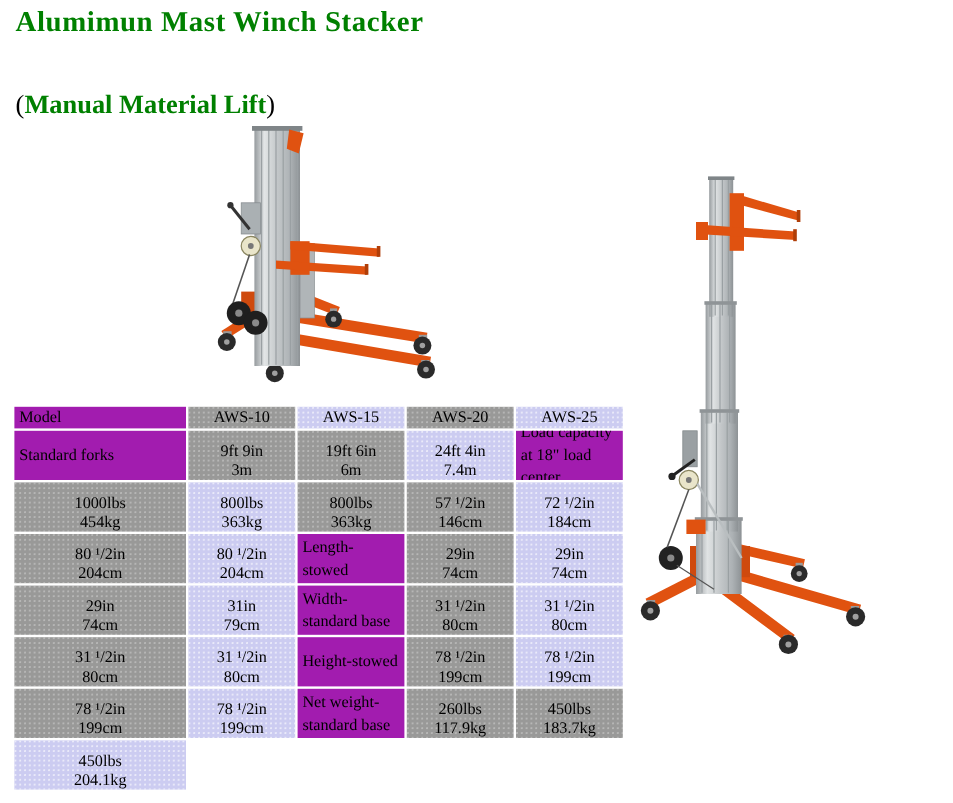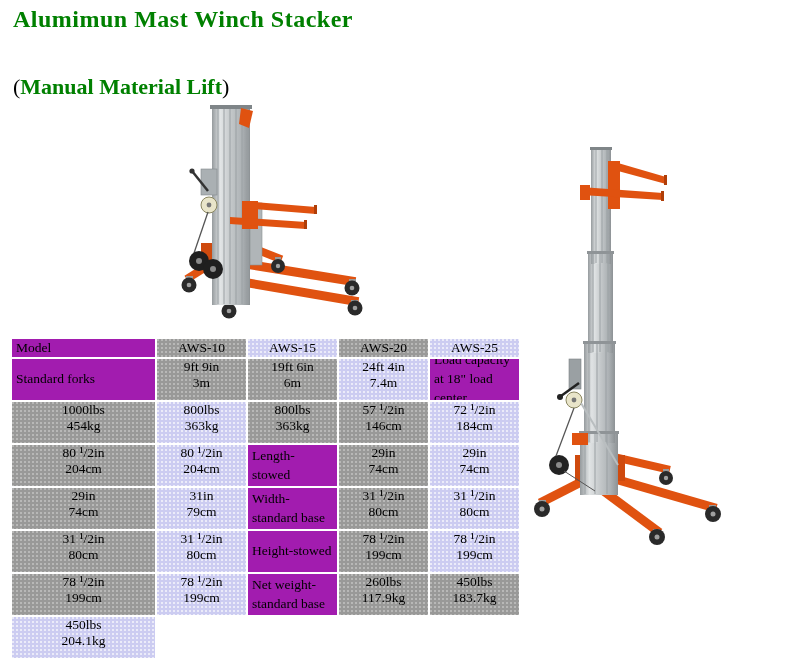--- a/index.html
+++ b/index.html
@@ -31,21 +31,21 @@
     font-size:13.5px;
   }
   .cell{overflow:hidden;}
   .label{
     background:#a21caf;
     display:flex;align-items:center;
     padding:0 2px 0 4px;line-height:1.4;
   }
   .c{
     text-align:center;
-    display:flex;flex-direction:column;justify-content:flex-start;align-items:center;
+    display:flex;flex-direction:column;justify-content:flex-end;align-items:center;
   }
   .hdr{justify-content:center;}
   .gray{
     background-color:#999998;
     background-image:radial-gradient(circle at 1px 1px, rgba(255,255,255,0.30) 0.8px, transparent 1px);
     background-size:4px 4px;
   }
   .lav{
     background-color:#ccccf1;
     background-image:radial-gradient(circle at 1px 1px, rgba(255,255,255,0.6) 0.8px, transparent 1px);

